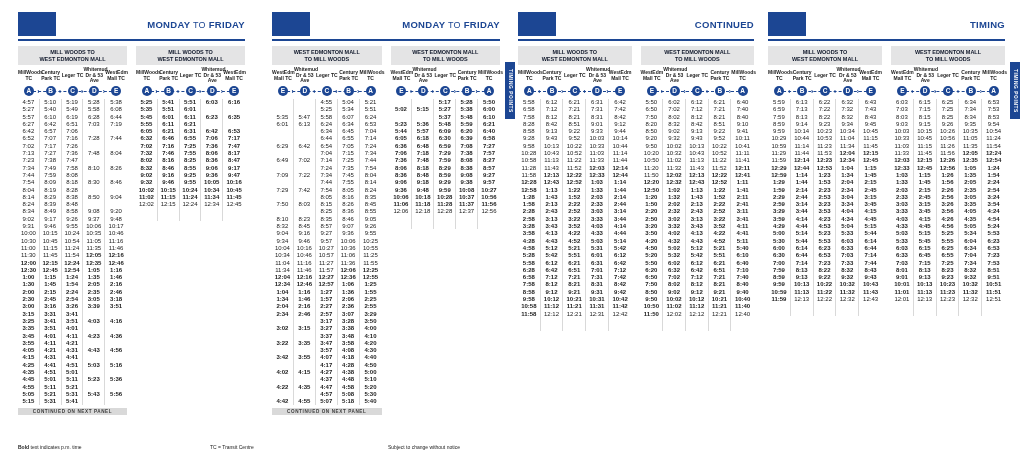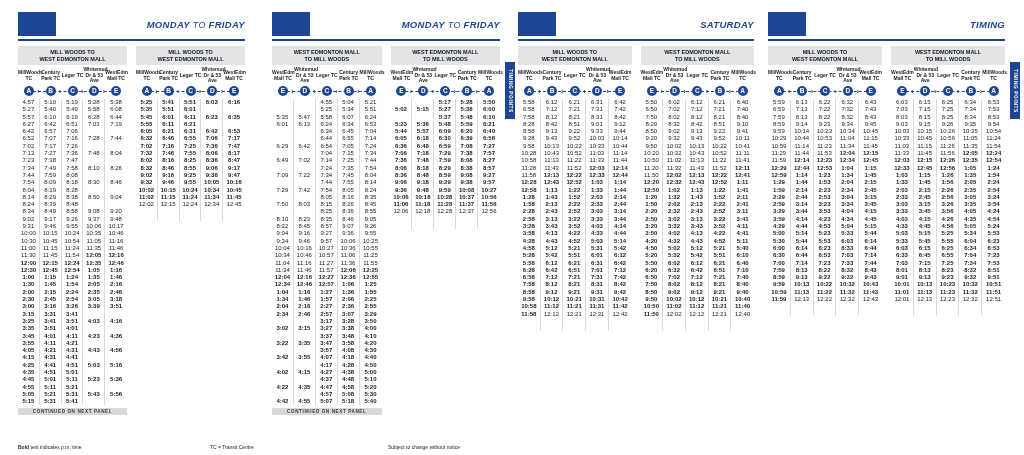--- a/index.html
+++ b/index.html
@@ -6,21 +6,21 @@
   html,body{margin:0;padding:0;width:1024px;height:455px;background:#ffffff;
     font-family:"Liberation Sans",sans-serif;overflow:hidden;}
   .sheet{position:relative;width:1024px;height:455px;}
   .panel{position:absolute;top:12px;}
   #p0{left:18px;width:227px;} #p1{left:272px;width:228px;}
   #p2{left:518px;width:236px;} #p3{left:768px;width:237px;}
   .p-head{display:flex;justify-content:space-between;align-items:center;
     border-bottom:2px solid var(--blue);padding-bottom:3px;height:24px;}
   .route{background:var(--blue);color:#fff;font-weight:bold;font-size:15px;width:38px;height:24px;
     display:flex;align-items:center;justify-content:center;}
-  .day{color:var(--blue);font-size:9px;letter-spacing:.3px;font-style:italic;}
+  .day{color:var(--blue);font-size:9px;letter-spacing:.3px;}
   .day b{font-size:9.5px;}
   .p-body{display:flex;gap:9px;margin-top:5px;}
   .ttable{flex:1;min-width:0;}
   .t-title{background:var(--band);color:#10182b;font-weight:bold;font-size:5.5px;line-height:6.5px;
     text-align:center;padding:3px 0;}
   .t-stops{display:flex;margin-top:2px;height:17px;}
   .s-col{width:20%;text-align:center;font-size:5px;line-height:5.6px;font-weight:bold;color:#222;
     display:flex;flex-direction:column;justify-content:center;}
   .t-circles{position:relative;height:12px;margin:1px 0 2px;}
   .c-line{position:absolute;top:5.5px;left:9%;right:9%;border-top:1px dashed var(--blue);}
@@ -1044,21 +1044,21 @@
               <span class="t-cell"></span>
               <span class="t-cell"></span>
             </div>
           </div>
         </div>
       </div>
     </div>
   <div class="panel" id="p2">
       <div class="p-head">
         <div class="route"></div>
-        <div class="day"><b>SATURDAY</b></div>
+        <div class="day"><b>CONTINUED</b></div>
       </div>
       <div class="p-body">
         <div class="ttable">
           <div class="t-title">
             <div>MILL WOODS TO</div>
             <div>WEST EDMONTON MALL</div>
           </div>
           <div class="t-stops">
             <div class="s-col">
               <div>MillWoods</div>

